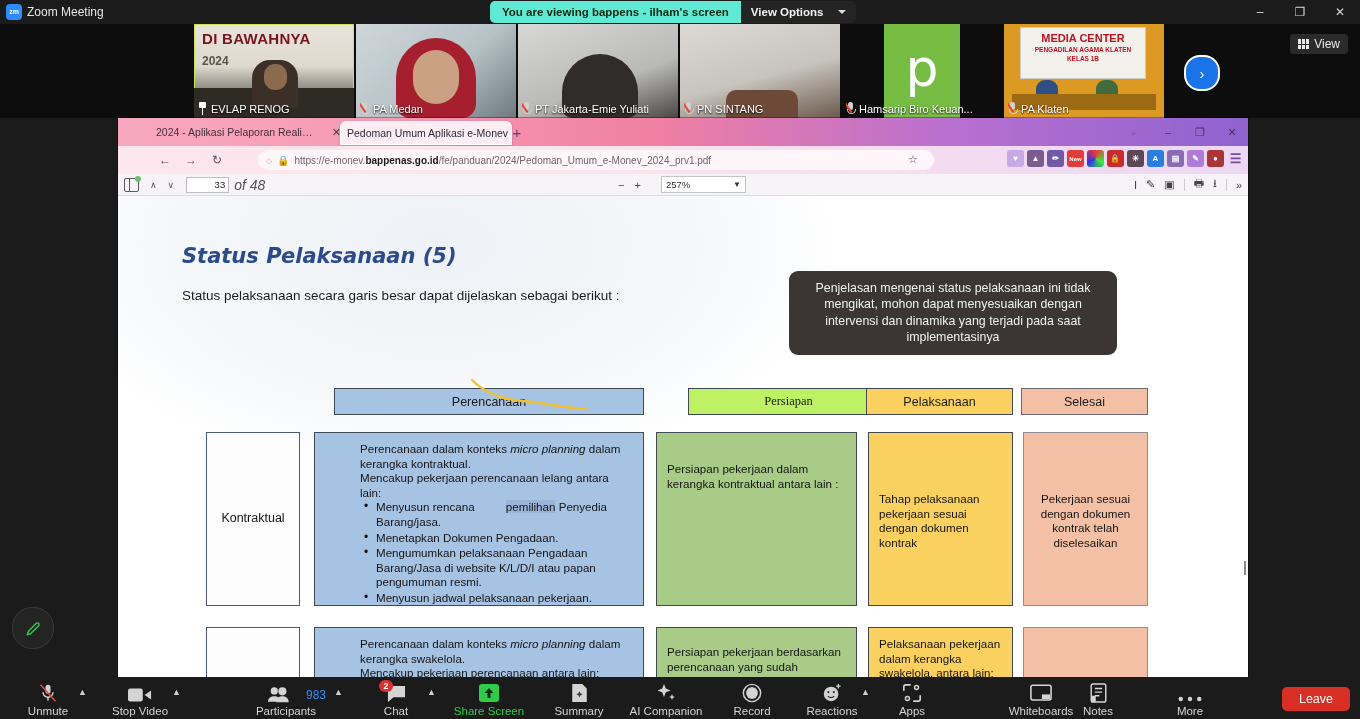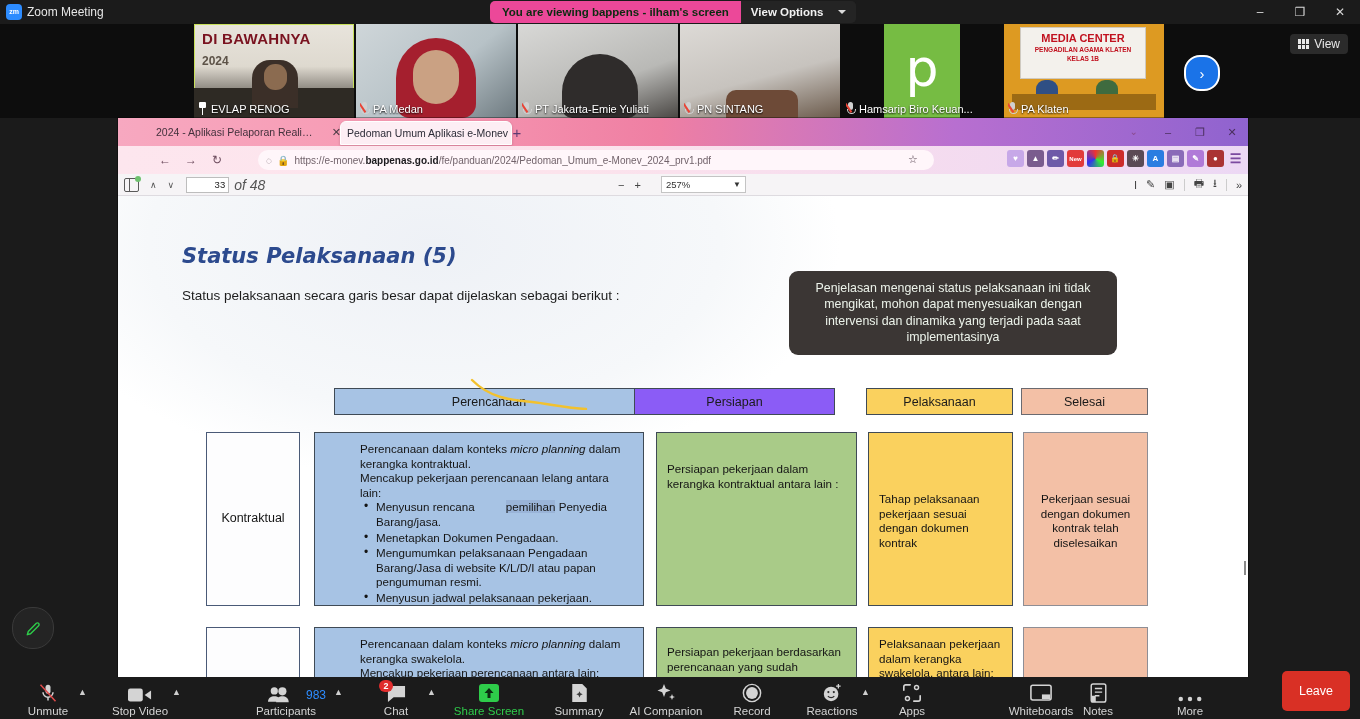--- a/index.html
+++ b/index.html
@@ -15,21 +15,21 @@
   .zoom-titlebar{position:absolute;left:0;top:0;width:1360px;height:24px;background:#1b1b1b;}
   .zoom-logo{position:absolute;left:6px;top:4px;width:16px;height:16px;border-radius:4px;
     background:#2d8cff;color:#fff;font-size:7px;line-height:16px;text-align:center;font-weight:bold;}
   .zoom-title{position:absolute;left:27px;top:4px;font-size:12px;color:#e6e6e6;line-height:16px;}
   .win-btns{position:absolute;right:0;top:0;height:24px;display:flex;}
   .win-btn{width:40px;height:24px;display:flex;align-items:center;justify-content:center;color:#d8d8d8;font-size:12px;}
 
   
   .view-banner-wrap{position:absolute;left:490px;top:1px;height:22px;display:flex;
     border-radius:5px;overflow:hidden;background:#222;}
-  .view-banner{background:#ec4899;color:#0b2b10;font-size:11.5px;font-weight:bold;
+  .view-banner{background:#5eead4;color:#0b2b10;font-size:11.5px;font-weight:bold;
     padding:0 12px;display:flex;align-items:center;height:22px;}
   .view-options{background:#242424;color:#f2f2f2;font-size:11.5px;font-weight:bold;
     padding:0 10px;display:flex;align-items:center;gap:14px;height:22px;}
   .caret-d{width:0;height:0;border-left:4px solid transparent;border-right:4px solid transparent;
     border-top:4px solid #dcdcdc;}
 
   
   .filmstrip{position:absolute;left:0;top:24px;width:1360px;height:94px;background:#0d0d0d;}
   .tile{position:absolute;top:24px;width:160px;height:94px;overflow:hidden;background:#2a2a2a;}
   .tile .nm{position:absolute;left:4px;bottom:3px;display:flex;align-items:center;gap:4px;
@@ -129,21 +129,21 @@
     font-family:"DejaVu Sans",sans-serif;letter-spacing:-.3px;}
   .s-sub{position:absolute;left:64px;top:48px;font-size:21px;font-weight:bold;font-style:italic;color:#2c4a8e;
     font-family:"DejaVu Sans",sans-serif;}
   .s-lead{position:absolute;left:64px;top:92px;font-size:13.5px;color:#1c1c1c;}
   .callout{position:absolute;left:671px;top:75px;width:328px;background:#3b3634;border-radius:9px;
     color:#ecf3ea;font-size:12.4px;line-height:1.32;text-align:center;padding:9px 12px;box-sizing:border-box;}
 
   .hdr{position:absolute;top:192px;height:27px;display:flex;align-items:center;justify-content:center;
     font-size:12.5px;color:#1a1a1a;box-sizing:border-box;}
   .h-peren{left:216px;width:310px;background:#a7c3e4;border:1.3px solid #3f4a55;}
-  .h-persi{left:516px;width:201px;background:#8b5cf6;border:1.3px solid #3f4a55;}
+  .h-persi{left:570px;width:201px;background:#bef264;border:1.3px solid #3f4a55;font-family:Liberation Serif, serif;}
   .h-pelak{left:748px;width:147px;background:#fad15e;border:1.3px solid #3f4a55;}
   .h-sele {left:903px;width:127px;background:#f3c0a6;border:1.3px solid #6a6a70;}
   .squiggle{position:absolute;left:352px;top:182px;width:120px;height:32px;}
 
   .cell{position:absolute;box-sizing:border-box;font-size:11.6px;line-height:1.26;color:#141414;padding:9px 10px;}
   .cell ul{margin:0;padding-left:16px;list-style:none;}
   .cell li{position:relative;margin:0 0 1px 0;}
   .cell li:before{content:"\2022";position:absolute;left:-12px;top:-1px;font-size:12px;}
 
   .lab{background:#fdfdfe;border:1.3px solid #4a5a77;display:flex;align-items:center;justify-content:center;font-size:12.5px;}
@@ -155,21 +155,21 @@
 
   
   .zbar{position:absolute;left:0;bottom:0;width:1360px;height:42px;background:#1b1b1b;}
   .zitem{position:absolute;bottom:2px;display:flex;flex-direction:column;align-items:center;
     color:#d4d4d4;font-size:11.5px;width:80px;}
   .zitem .lbl{margin-top:2px;white-space:nowrap;}
   .zicon{height:20px;display:flex;align-items:flex-end;justify-content:center;position:relative;}
   .badge{position:absolute;top:-3px;right:14px;background:#e02d2d;color:#fff;font-size:9px;
     border-radius:8px;padding:0 4px;line-height:12px;font-weight:bold;}
   .leave{position:absolute;right:10px;bottom:8px;background:#d93025;color:#fff;font-size:12.5px;
-    padding:13px 17px;border-radius:5px;}
+    padding:5px 17px;border-radius:5px;}
   .pen-btn{position:absolute;left:12px;bottom:70px;width:40px;height:40px;border-radius:20px;
     background:#242424;border:1px solid #3a3a3a;display:flex;align-items:center;justify-content:center;}
   .leftpanel{position:absolute;left:0;top:118px;width:118px;height:559px;background:#1b1b1b;}
   .rightpanel{position:absolute;left:1248px;top:118px;width:112px;height:559px;background:#1b1b1b;}
 </style>
 </head>
 <body>
 
 <div id="root">
 

